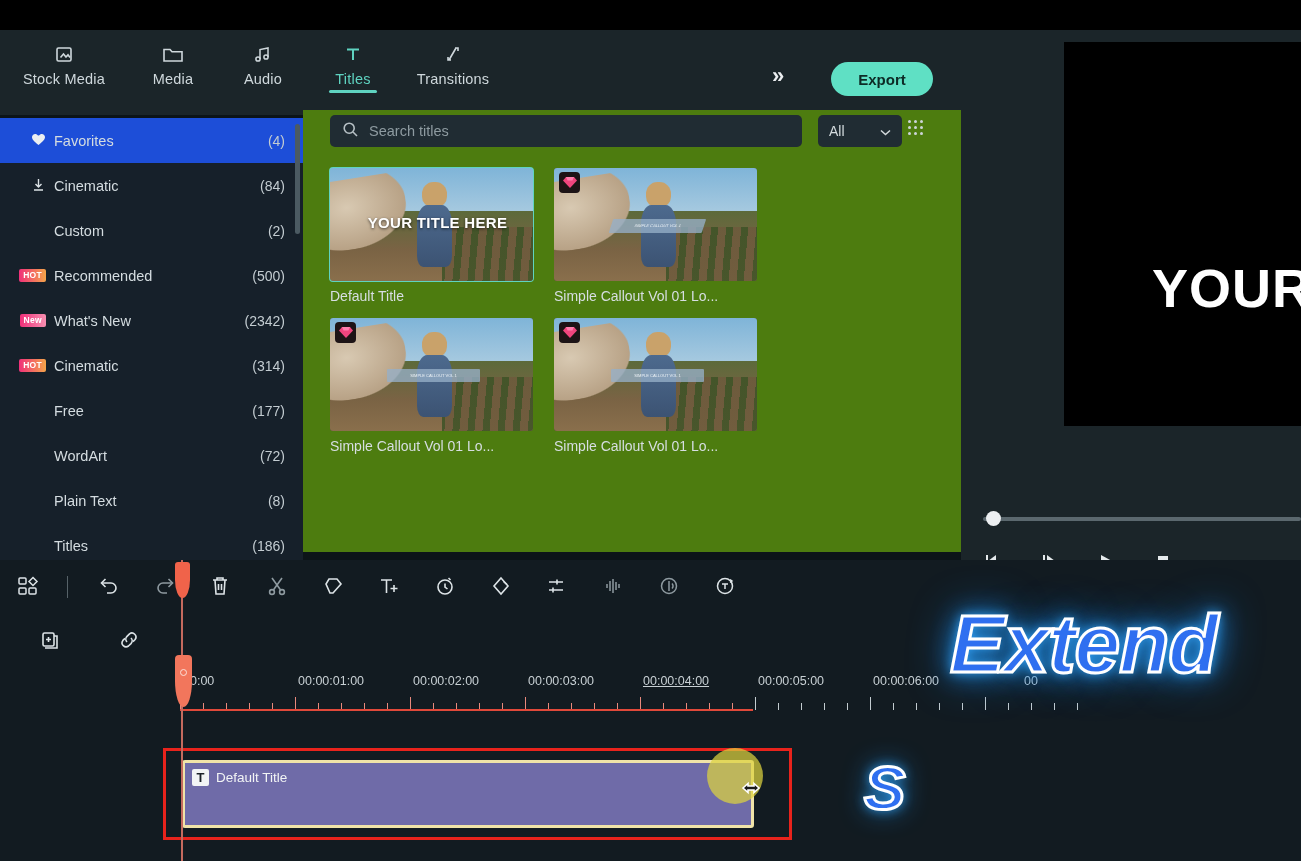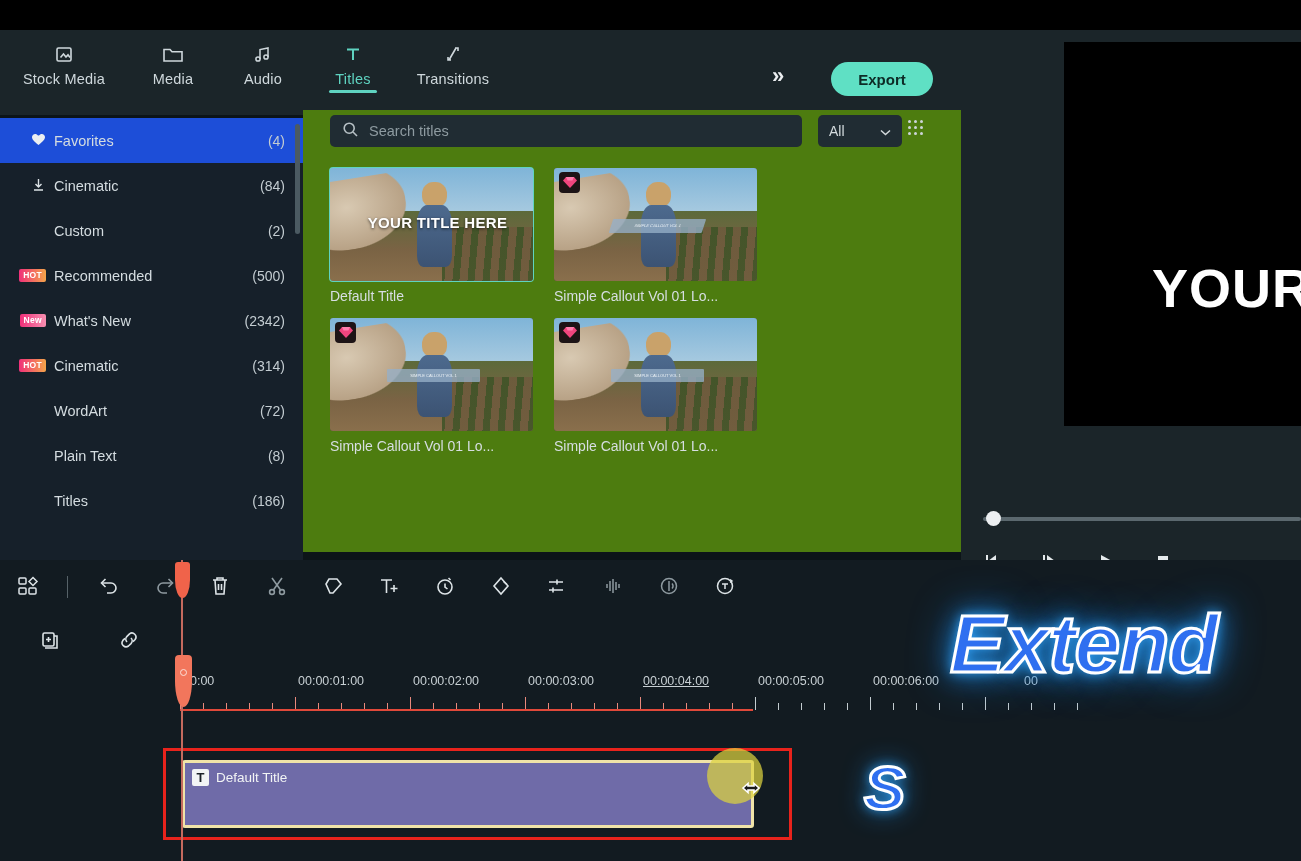--- a/index.html
+++ b/index.html
@@ -322,20 +322,25 @@
           </span>
           <span class="sname">What's New</span>
           <span class="scount">(2342)</span>
         </div>
         <div class="side-row">
           <span class="badge-slot">
             <span class="tag hot">HOT</span>
           </span>
           <span class="sname">Cinematic</span>
           <span class="scount">(314)</span>
+        </div>
+        <div class="side-row">
+          <span class="badge-slot"></span>
+          <span class="sname">Free</span>
+          <span class="scount">(177)</span>
         </div>
         <div class="side-row">
           <span class="badge-slot"></span>
           <span class="sname">WordArt</span>
           <span class="scount">(72)</span>
         </div>
         <div class="side-row">
           <span class="badge-slot"></span>
           <span class="sname">Plain Text</span>
           <span class="scount">(8)</span>

